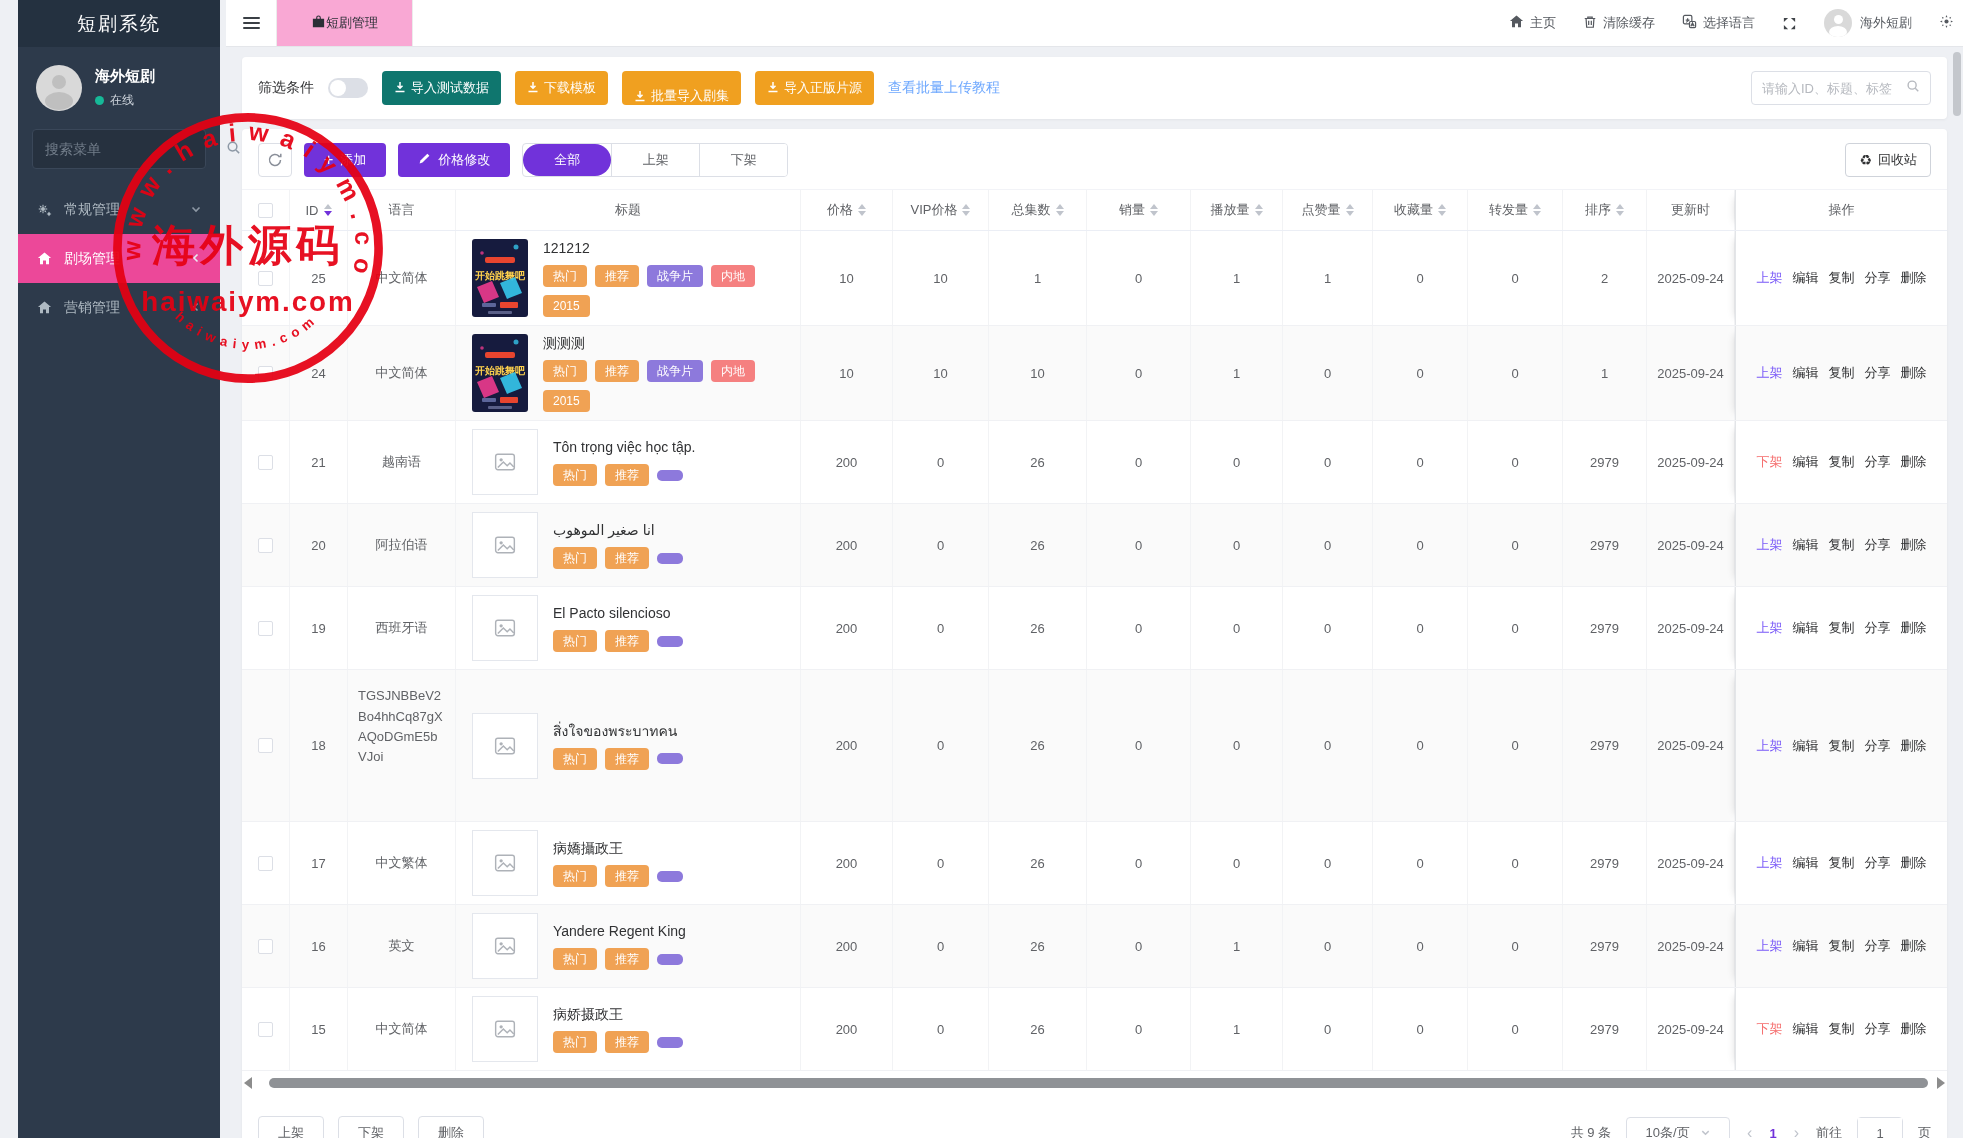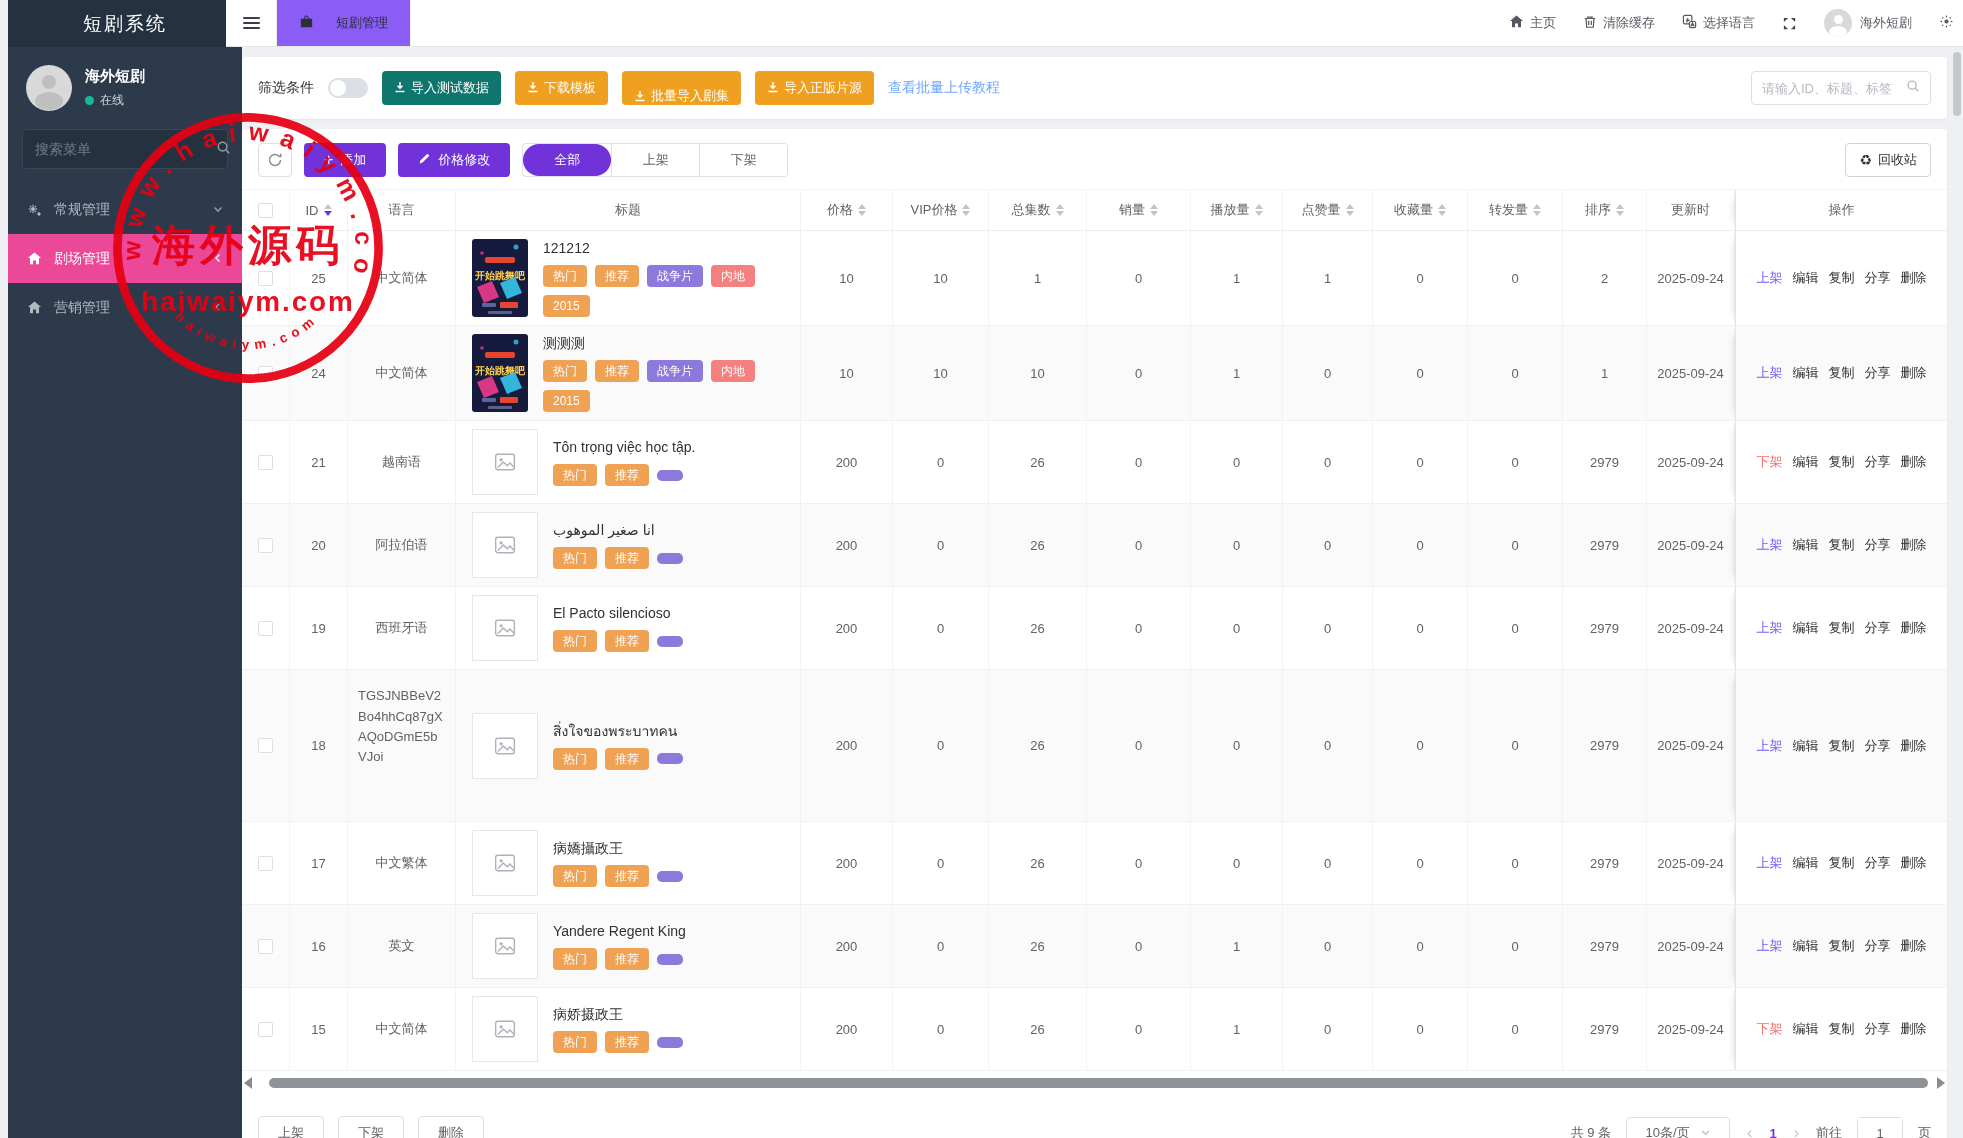--- a/index.html
+++ b/index.html
@@ -1,21 +1,21 @@
 <!DOCTYPE html>
 <html><head>
 <meta charset="utf-8">
 <style>
   * { margin:0; padding:0; box-sizing:border-box; }
   html,body { background:#eef0f4; }
   .page { position:relative; width:1963px; height:1138px; overflow:hidden;
           font-family:"Liberation Sans","DejaVu Sans",sans-serif; background:#eef0f4; }
 
   
-  .sidebar { position:absolute; left:8px; top:0; bottom:0; width:234px; background:#2d3a4b; color:#aeb9c2; z-index:2; }
+  .sidebar { position:absolute; left:18px; top:0; bottom:0; width:202px; background:#2d3a4b; color:#aeb9c2; z-index:2; }
   .sb-title { height:47px; line-height:47px; text-align:center; color:#fff; font-size:19px; background:#243140; letter-spacing:2px; }
   .sb-user { display:flex; align-items:center; gap:13px; padding:18px 18px 14px; }
   .avatar { width:46px; height:46px; border-radius:50%; background:#d9d9d9; position:relative; overflow:hidden; flex:none; }
   .avatar::before { content:""; position:absolute; left:50%; top:10px; width:14px; height:14px; margin-left:-7px; border-radius:50%; background:#bfbfbf; }
   .avatar::after { content:""; position:absolute; left:50%; top:27px; width:28px; height:18px; margin-left:-14px; border-radius:50%; background:#bfbfbf; }
   .avatar.small { width:28px; height:28px; }
   .avatar.small::before { width:9px; height:9px; margin-left:-4.5px; top:6px; background:#fff; }
   .avatar.small::after { width:18px; height:12px; margin-left:-9px; top:17px; background:#fff; }
   .sb-user-name { color:#fff; font-size:15px; font-weight:bold; }
   .sb-status { display:flex; align-items:center; gap:6px; margin-top:6px; font-size:12px; color:#d3d9e0; }
@@ -30,22 +30,22 @@
   .sb-menu-item .mi-icon { width:17px; display:flex; justify-content:center; flex:none; }
   .sb-menu-item .chev { margin-left:auto; color:#8d98a5; }
   .sb-menu-item.active .chev { color:#e8ecf1; }
 
   
   .navbar { position:absolute; left:226px; right:0; top:0; height:47px; background:#fff; border-bottom:1px solid #e4e6ea;
             display:flex; align-items:center; z-index:3; }
   .hamburger { width:50px; height:100%; display:flex; align-items:center; justify-content:center; cursor:pointer; }
   .hamburger .bars { width:17px; }
   .hamburger .bars div { height:2px; background:#3a3f45; margin:3px 0; border-radius:1px; }
-  .nav-tab { height:100%; display:flex; align-items:center; gap:22px; padding:0 22px; font-size:13px; color:#2b2f36;
-             border-left:1px solid #ececec; border-right:1px solid #ececec; background:#8b5cf6; cursor:pointer; }
+  .nav-tab { height:100%; display:flex; align-items:center; gap:0; padding:0 34px; font-size:13px; color:#2b2f36;
+             border-left:1px solid #ececec; border-right:1px solid #ececec; background:#f9a8d4; cursor:pointer; }
   .nav-right { margin-left:auto; display:flex; align-items:center; gap:27px; padding-right:10px; font-size:13px; color:#55595f; }
   .nav-act { display:flex; align-items:center; gap:6px; cursor:pointer; white-space:nowrap; }
   .nav-user { display:flex; align-items:center; gap:8px; cursor:pointer; }
   .nav-gear-cut { width:14px; overflow:hidden; flex:none; }
 
   
   .main { position:absolute; left:226px; top:47px; right:0; bottom:0; padding:10px 16px 0; display:flex; flex-direction:column; }
   .card { background:#fff; border-radius:4px; box-shadow:0 1px 3px rgba(0,0,0,.05); }
   .card1 { display:flex; align-items:center; gap:14px; padding:14px 16px; margin-bottom:10px; flex:none; }
   .f-label { font-size:14px; color:#303133; }

